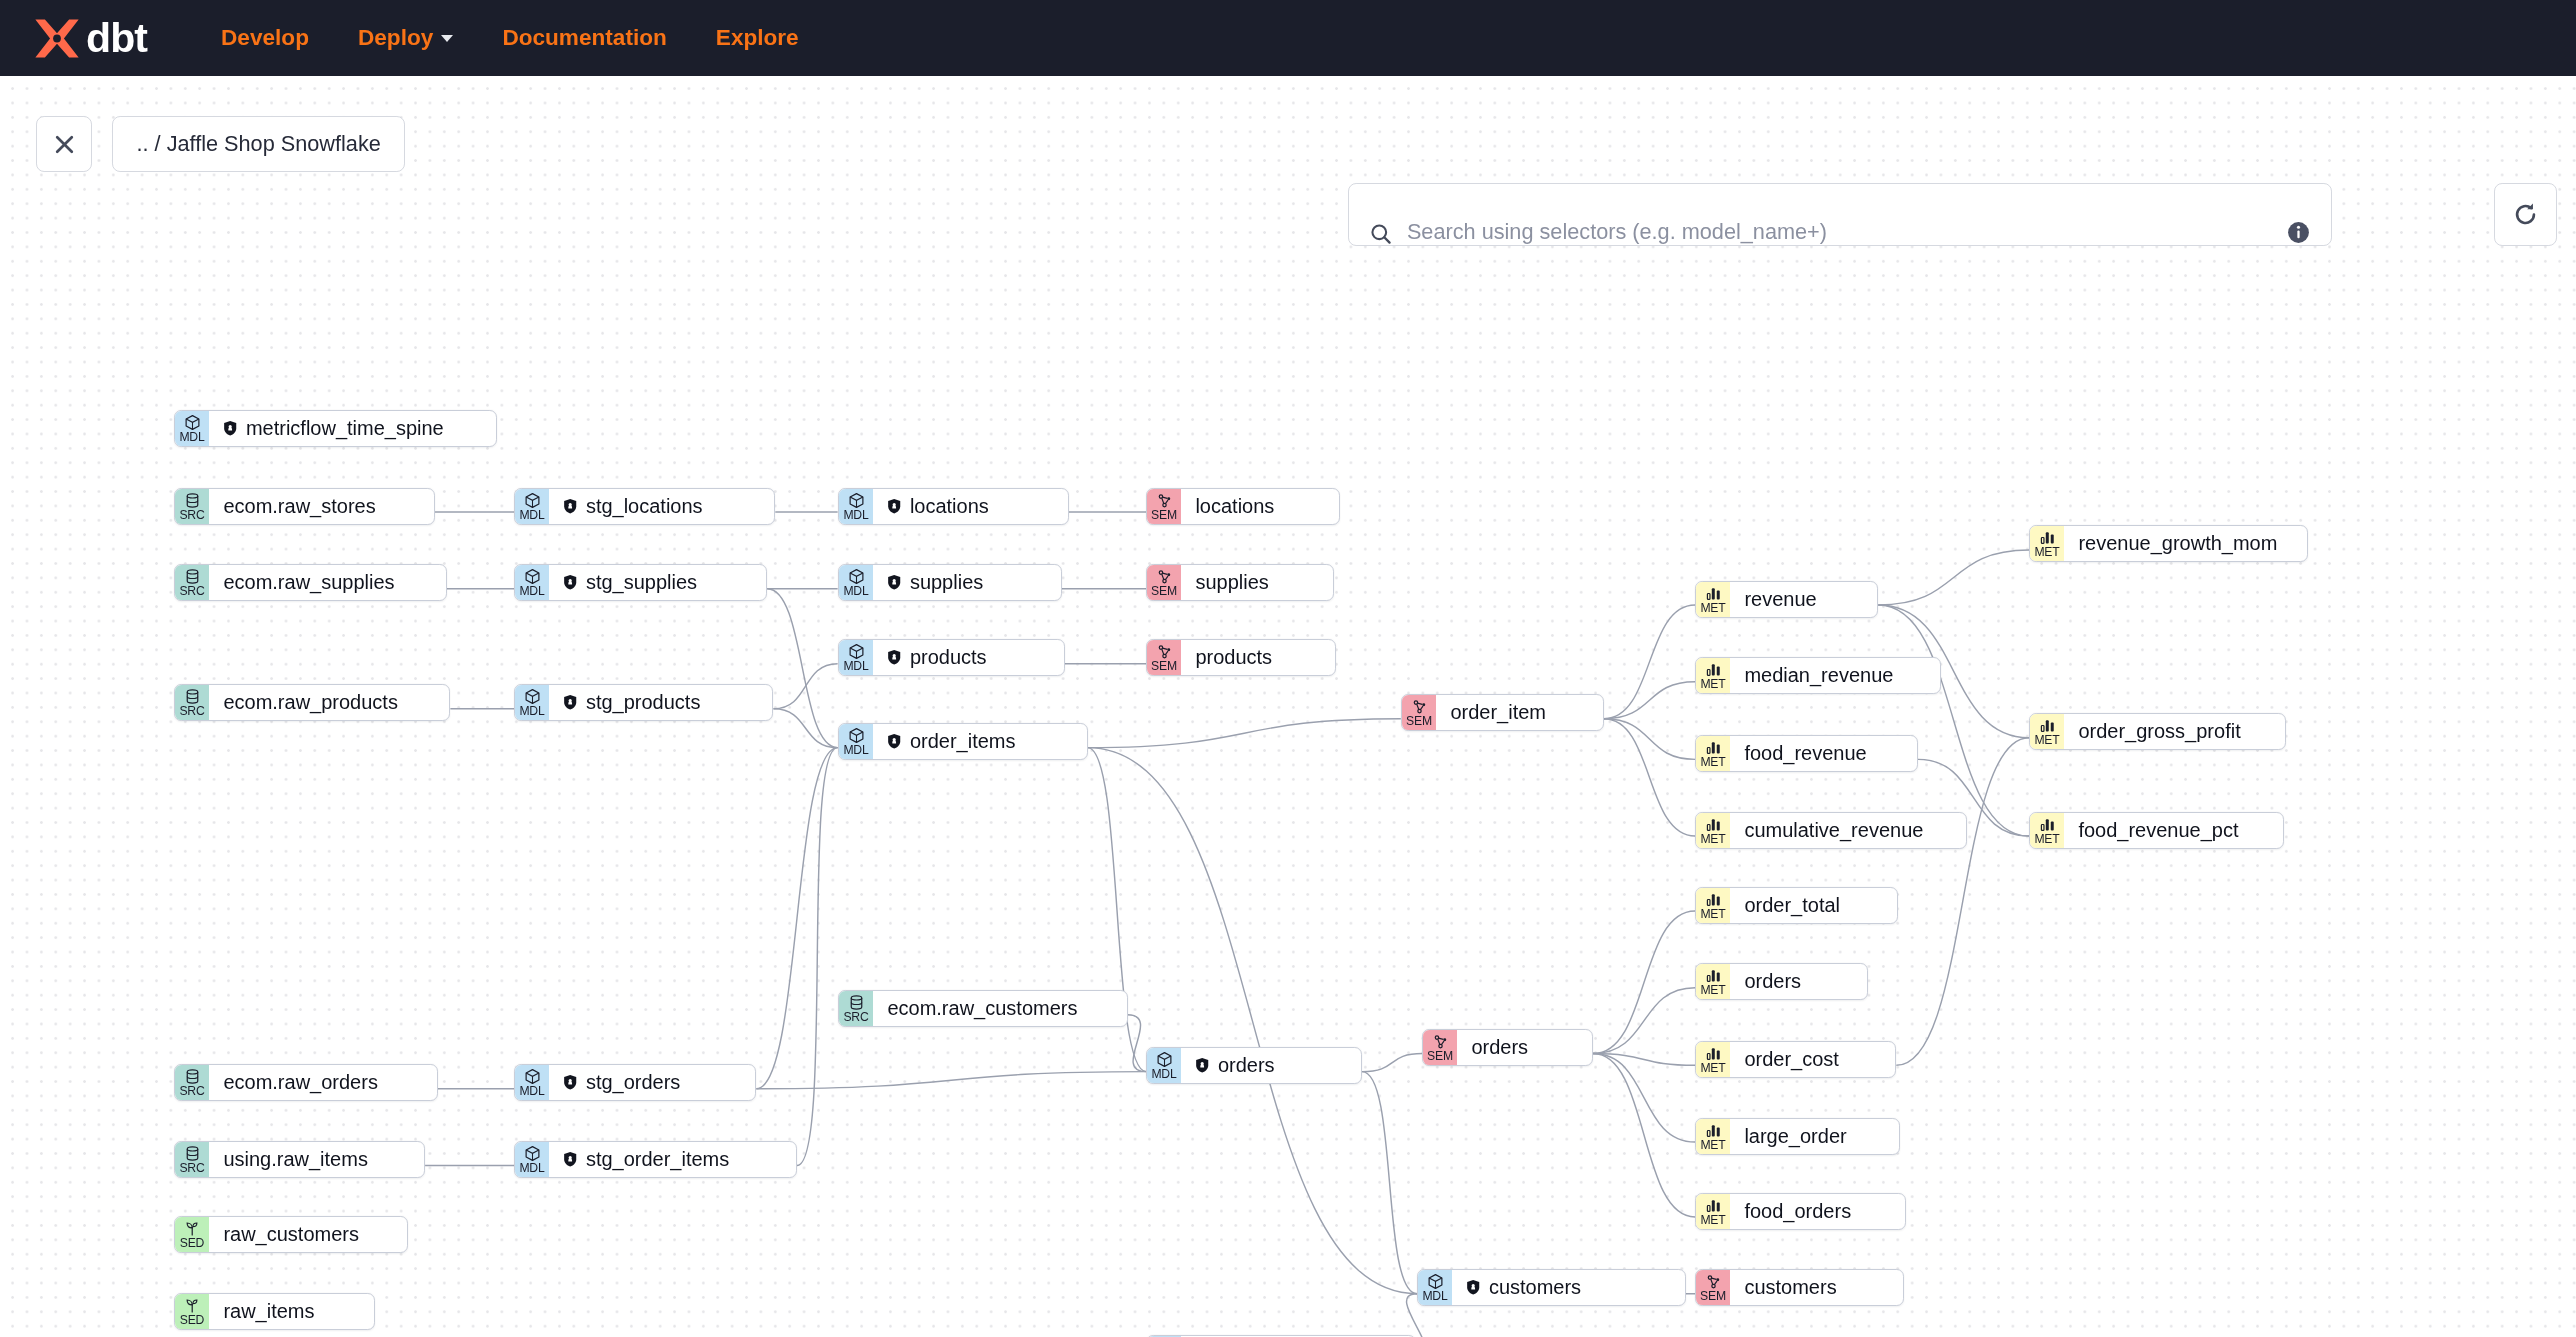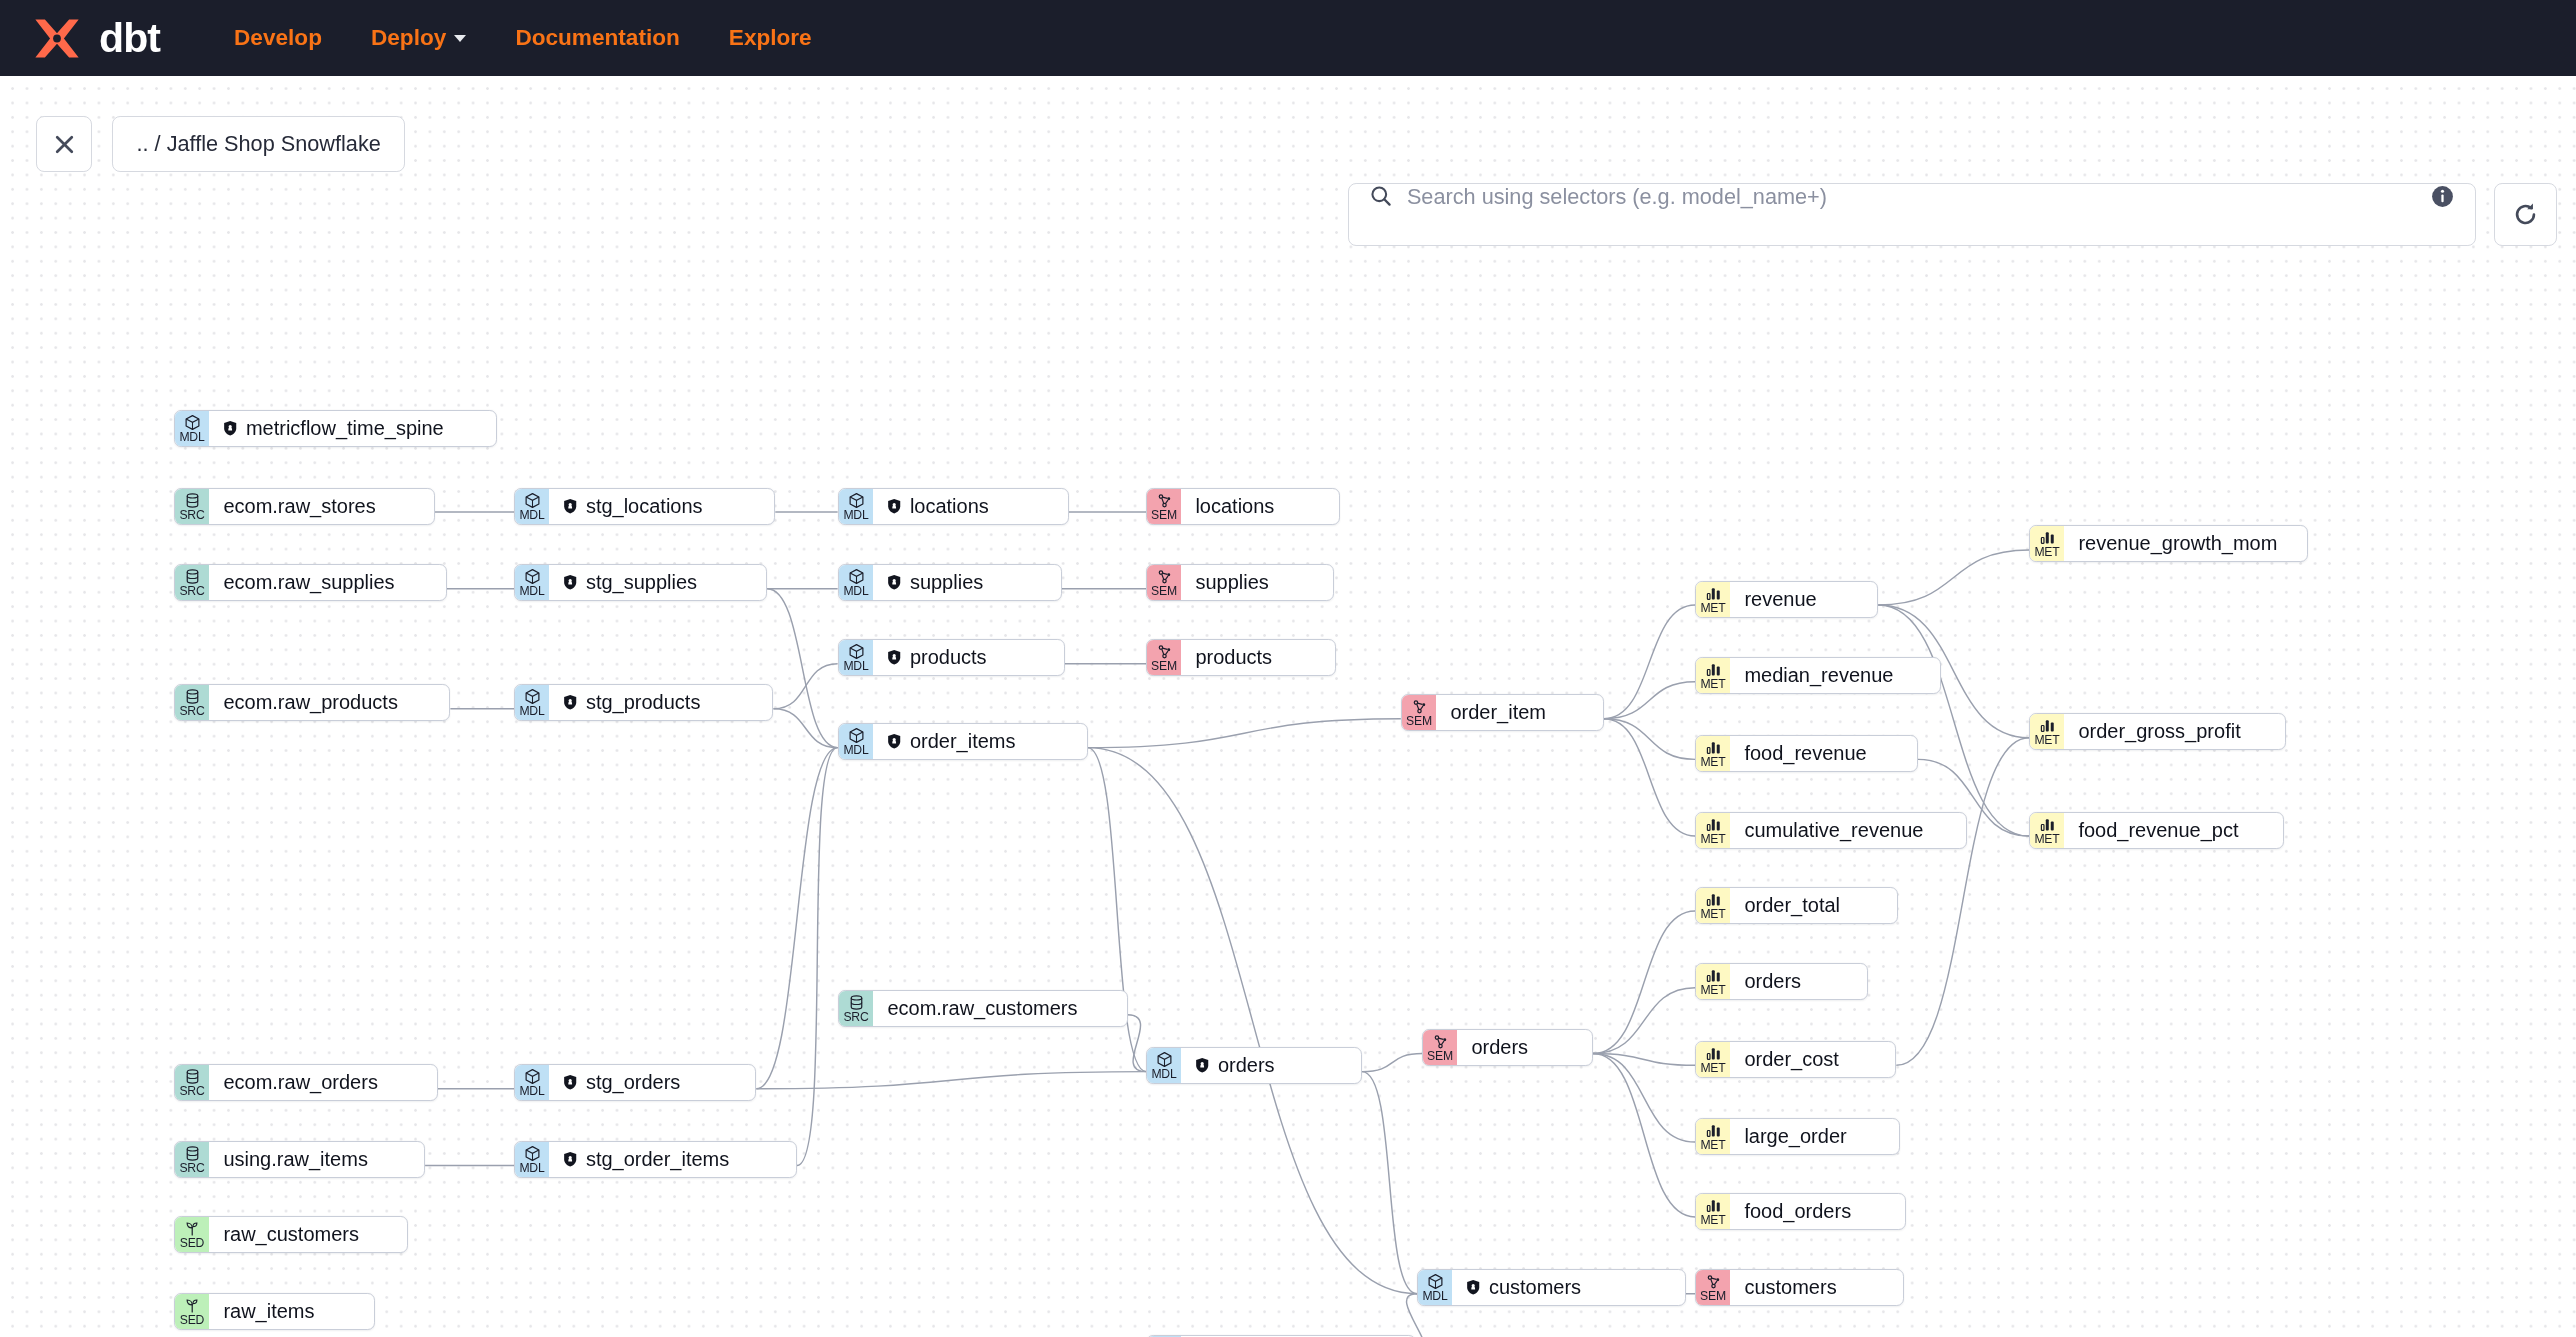--- a/index.html
+++ b/index.html
@@ -14,21 +14,21 @@
   #topnav {
     position: absolute; top: 0; left: 0;
     width: 2576px; height: 76px;
     background: #1b1e2b;
     display: flex; align-items: center;
   }
   #logo-wrap { display: flex; align-items: center; margin-left: 31px; }
   #logo-mark { width: 52px; height: 45px; }
   #logo-text {
     color: #ffffff; font-size: 41px; font-weight: 700;
-    letter-spacing: -0.9px; margin-left: 16px;
+    letter-spacing: -0.9px; margin-left: 3px;
   }
   .navlink {
     color: #f97316; font-size: 22.6px; font-weight: 600;
     margin-left: 49px; display: flex; align-items: center; gap: 8.1px;
     cursor: pointer; white-space: nowrap;
   }
   #nav-develop { margin-left: 74px; }
   .caret-down {
     display: inline-block; width: 0; height: 0;
     border-left: 6.3px solid transparent; border-right: 6.3px solid transparent;
@@ -78,23 +78,23 @@
   }
   #breadcrumb-chip {
     position: absolute; left: 112px; top: 40px;
     height: 56px; padding: 0 23.5px;
     background: #ffffff; border: 0.9px solid #d6d9e0; border-radius: 8.1px;
     display: flex; align-items: center;
     font-size: 21.7px; color: #262a38; cursor: pointer; white-space: nowrap;
   }
   #search-wrap {
     position: absolute; left: 1348px; top: 107px;
-    width: 1128px; height: 63px;
+    width: 984px; height: 63px;
     background: #ffffff; border: 0.9px solid #d6d9e0; border-radius: 8.1px;
-    display: flex; align-items: flex-start; padding: 0 20px;
+    display: flex; align-items: flex-end; padding: 0 20px;
   }
   #search-input {
     flex: 1; border: none; outline: none; background: transparent;
     font-family: "Liberation Sans", sans-serif;
     font-size: 21.7px; color: #262a38; margin-left: 14.4px;
   }
   #search-input::placeholder { color: #8b90a0; }
   #info-icon { cursor: pointer; display:block; }
   #refresh-btn {
     position: absolute; left: 2494px; top: 107px;

